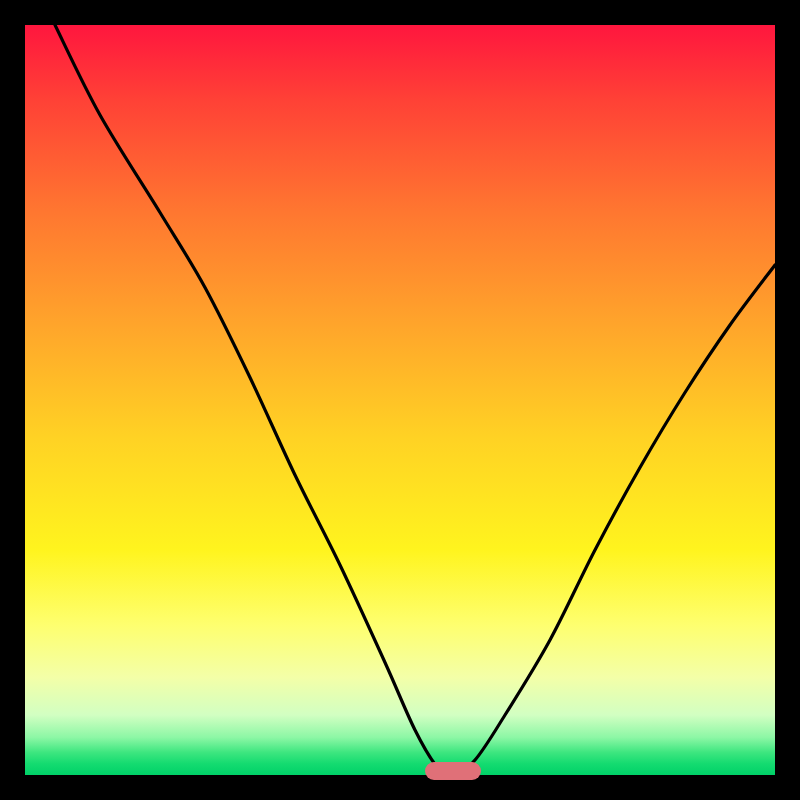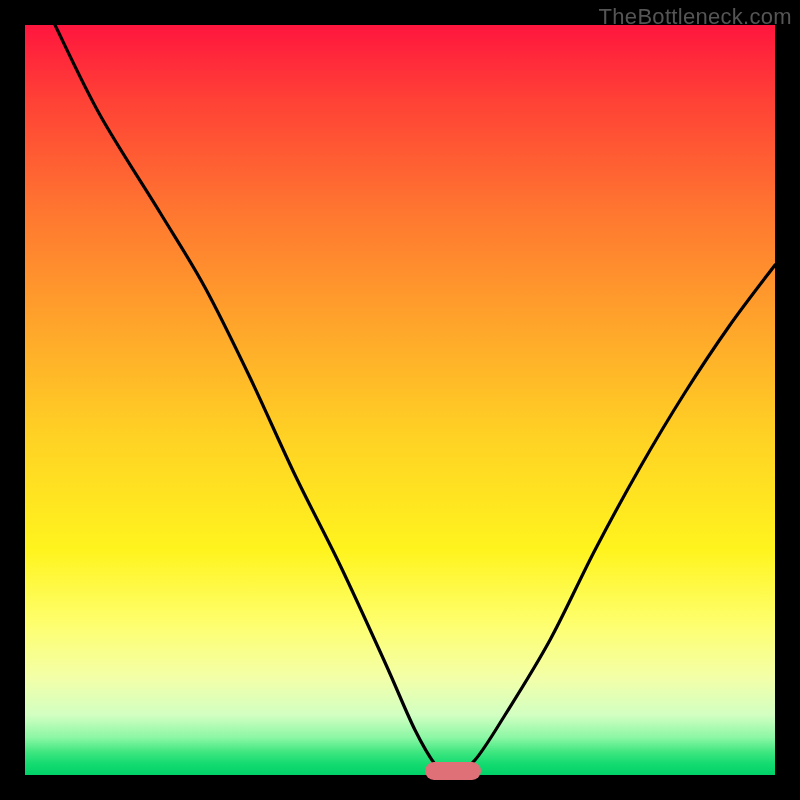--- a/index.html
+++ b/index.html
@@ -61,20 +61,19 @@
     height: 18px;
     background: #e07078;
     border-radius: 9px;
     transform: translate(-50%, -50%);
   }
 </style>
 </head>
 <body>
 
 <div class="chart-container">
-  <div class="watermark">TheBottleneck.com</div>
   <div class="plot-area">
     <svg class="curve" viewBox="0 0 100 100" preserveAspectRatio="none">
       <path d="M 4,0 C 5,2 7.666666666666666,7.833333333333333 10,12 C 12.333333333333334,16.166666666666668 15.666666666666666,21.166666666666668 18,25 C 20.333333333333332,28.833333333333332 22,31.333333333333332 24,35 C 26,38.666666666666664 28,42.833333333333336 30,47 C 32,51.166666666666664 34,55.833333333333336 36,60 C 38,64.16666666666667 40,67.83333333333333 42,72 C 44,76.16666666666667 46.333333333333336,81.33333333333333 48,85 C 49.666666666666664,88.66666666666667 50.83333333333333,91.66666666666667 52,94 C 53.16666666666667,96.33333333333333 54.16666666666667,98 55.00000000000001,99 C 55.83333333333334,100 56.16666666666666,100.16666666666667 56.99999999999999,100 C 57.83333333333333,99.83333333333333 58.83333333333333,99.33333333333333 60,98 C 61.16666666666667,96.66666666666667 62.333333333333336,94.66666666666667 64,92 C 65.66666666666667,89.33333333333333 68,85.66666666666667 70,82 C 72,78.33333333333333 74,73.83333333333333 76,70 C 78,66.16666666666667 80,62.5 82,59 C 84,55.5 86,52.166666666666664 88,49 C 90,45.833333333333336 92,42.833333333333336 94,40 C 96,37.166666666666664 99,33.333333333333336 100,32" fill="none" stroke="#000000" stroke-width="3.2" vector-effect="non-scaling-stroke" stroke-linecap="round" stroke-linejoin="round"></path>
     </svg>
     <div class="marker" style="left: 427.5px; top: 746.25px; background: rgb(224, 112, 120);"></div>
   </div>
 </div>
 
 </body></html>

